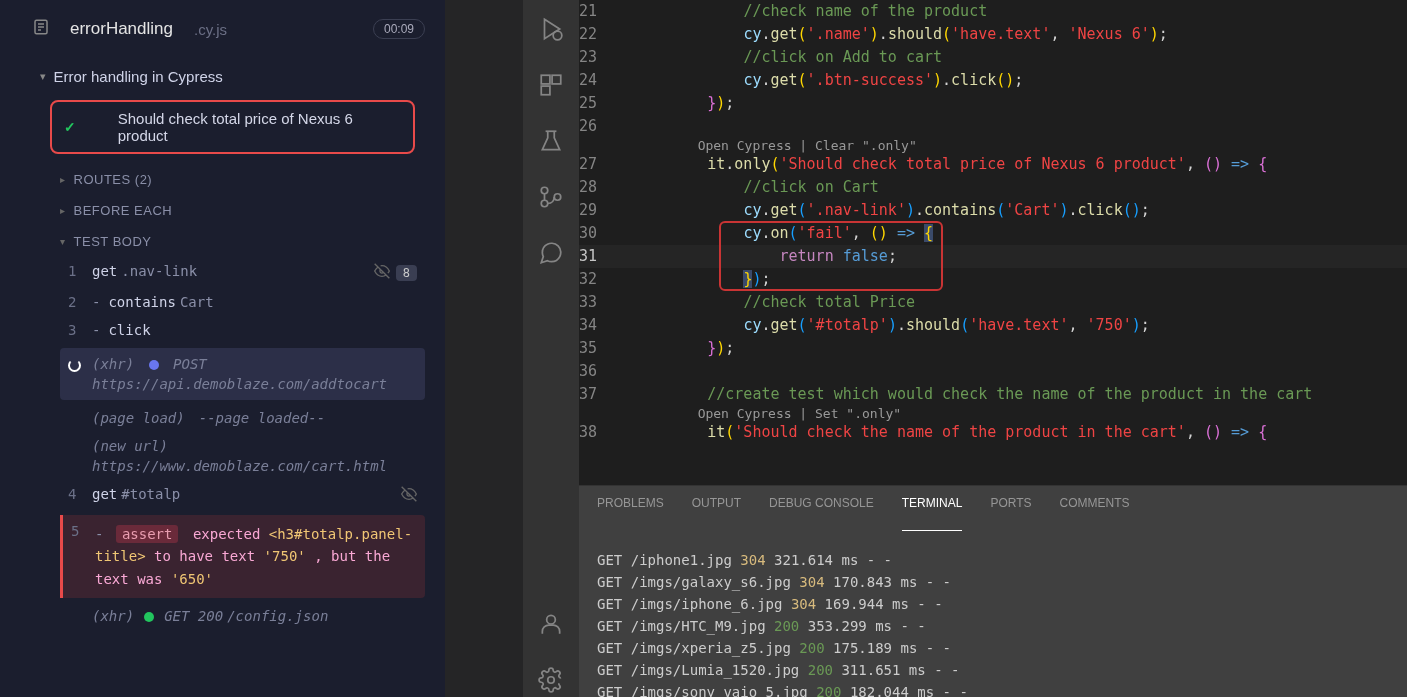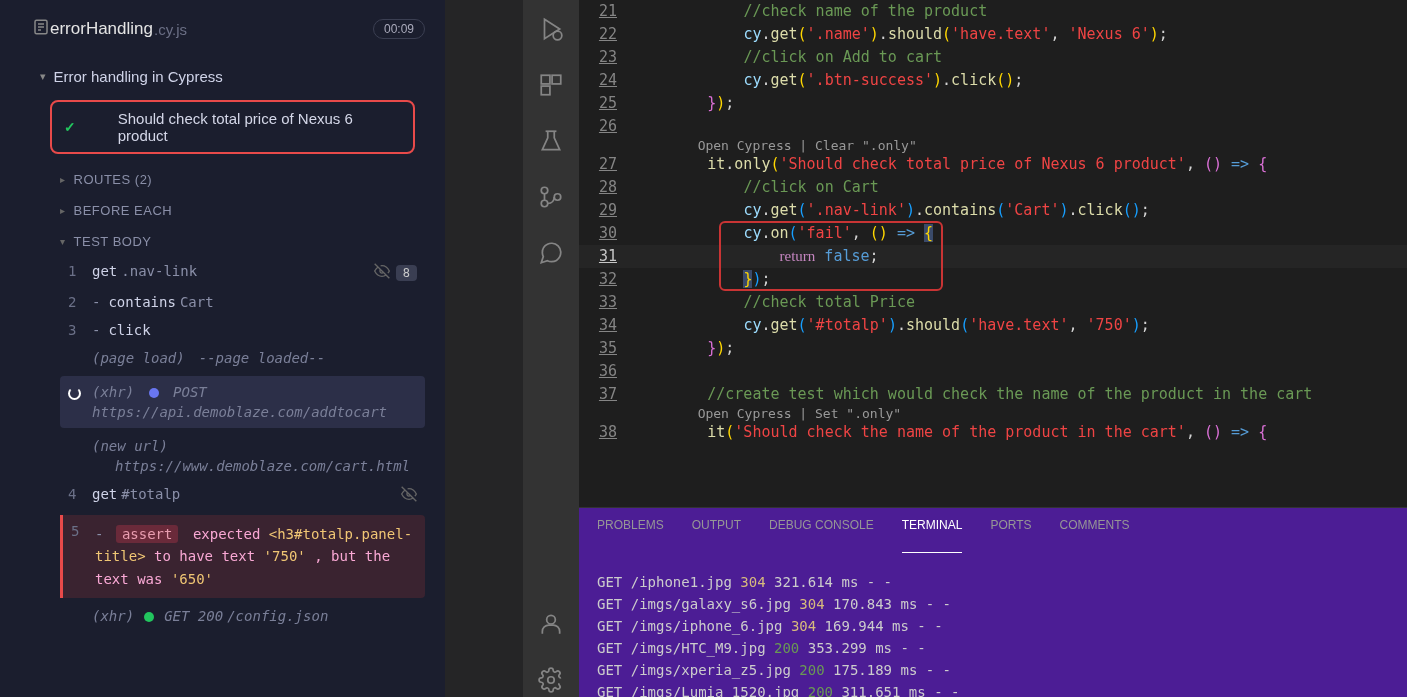--- a/index.html
+++ b/index.html
@@ -20,21 +20,21 @@
   display: flex;
   flex-direction: column;
   padding: 0;
 }
 .spec-header {
   display: flex;
   align-items: center;
   padding: 18px 20px 18px 32px;
   justify-content: space-between;
 }
-.spec-left { display: flex; align-items: center; gap: 0; }
+.spec-left { display: flex; align-items: center; gap: 20px; }
 .spec-icon {
   color: #888;
 }
 .spec-name { color: #e4e4e4; font-size: 17px; font-weight: 500; }
 .spec-ext { color: #6b6f85; font-size: 15px; margin-left: 1px; }
 .timer {
   border: 1px solid #3b3f52;
   border-radius: 12px;
   padding: 2px 10px;
   font-size: 12px;
@@ -165,25 +165,23 @@
 }
 .code-line {
   display: flex;
   font-family: Consolas, monospace;
   font-size: 15px;
   line-height: 23px;
   height: 23px;
 }
 .line-num {
   width: 56px;
-  text-align: right;
   padding-right: 18px;
   color: #858585;
   flex-shrink: 0;
-  text-decoration: underline;
 }
 .code-content { white-space: pre; position: relative; }
 .code-line.active .line-num { color: #c6c6c6; }
 .code-line.active { background: rgba(255,255,255,0.03); }
 
 .codelens {
   display: flex;
   font-family: Consolas, monospace;
   font-size: 13px;
   color: #999999;
@@ -195,30 +193,30 @@
   border: 2px solid #c93434;
   border-radius: 6px;
 }
 
 
 .c-comment { color: #6A9955; }
 .c-var { color: #9cdcfe; }
 .c-method { color: #dcdcaa; }
 .c-string { color: #ef4444; }
 .c-punc { color: #d4d4d4; }
-.c-keyword { color: #c586c0; font-family: Liberation Serif, serif; }
+.c-keyword { color: #c586c0; }
 .c-const { color: #569cd6; }
 .c-paren { color: #ffd700; }
 .c-paren2 { color: #da70d6; }
 .c-paren3 { color: #179fff; }
 
 
 .bottom-panel {
-  height: 190px;
-  background: #4c1d95;
+  height: 212px;
+  background: #404040;
   border-top: 1px solid #333;
   display: flex;
   flex-direction: column;
 }
 .panel-tabs {
   display: flex;
   gap: 28px;
   padding: 10px 18px;
   font-size: 12px;
   color: #969696;
@@ -312,47 +310,47 @@
     </div>
 
     <div class="cmd-row">
       <span class="cmd-num">3</span>
       <div class="cmd-content">
         <span class="cmd-dash">-</span>
         <span class="cmd-method">click</span>
       </div>
     </div>
 
-    <div class="cmd-row">
-      <span class="cmd-num"></span>
-      <div class="cmd-content">
-        <span class="cmd-italic">(page load)</span>
-        <span class="cmd-italic" style="margin-left:10px;">--page loaded--</span>
-      </div>
-    </div>
-
     <div class="cmd-row xhr-row">
       <span class="cmd-num"><span class="xhr-spinner"></span></span>
       <div class="cmd-content" style="flex-direction:column; gap:4px;">
         <div>
           <span class="cmd-italic">(xhr)</span>
           <span style="margin:0 6px;"><span class="post-dot"></span></span>
           <span class="cmd-italic">POST</span>
         </div>
         <span class="cmd-url" style="word-break:break-all;">https://api.demoblaze.com/addtocart</span>
       </div>
     </div>
 
     <div class="cmd-row">
       <span class="cmd-num"></span>
+      <div class="cmd-content">
+        <span class="cmd-italic">(page load)</span>
+        <span class="cmd-italic" style="margin-left:10px;">--page loaded--</span>
+      </div>
+    </div>
+
+    <div class="cmd-row">
+      <span class="cmd-num"></span>
       <div class="cmd-content" style="flex-direction:row; gap:4px; align-items:flex-start;">
         <div>
           <span class="cmd-italic">(new url)</span>
         </div>
-        <span class="cmd-url" style="word-break:break-all;margin-left:23px;">https://www.demoblaze.com/cart.html</span>
+        <span class="cmd-url" style="word-break:break-all;">https://www.demoblaze.com/cart.html</span>
       </div>
     </div>
 
     <div class="cmd-row">
       <span class="cmd-num">4</span>
       <div class="cmd-content">
         <span class="cmd-method">get</span>
         <span class="cmd-arg">#totalp</span>
       </div>
       <div class="cmd-icons">

